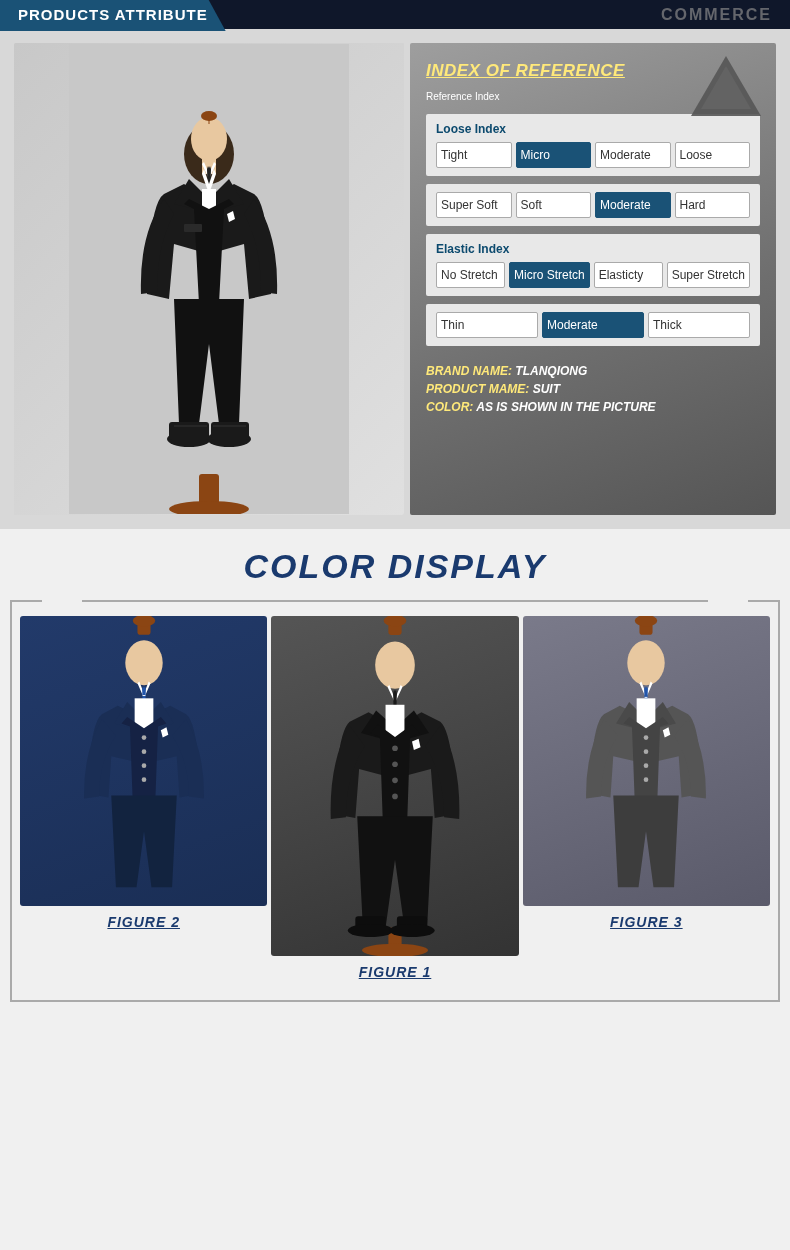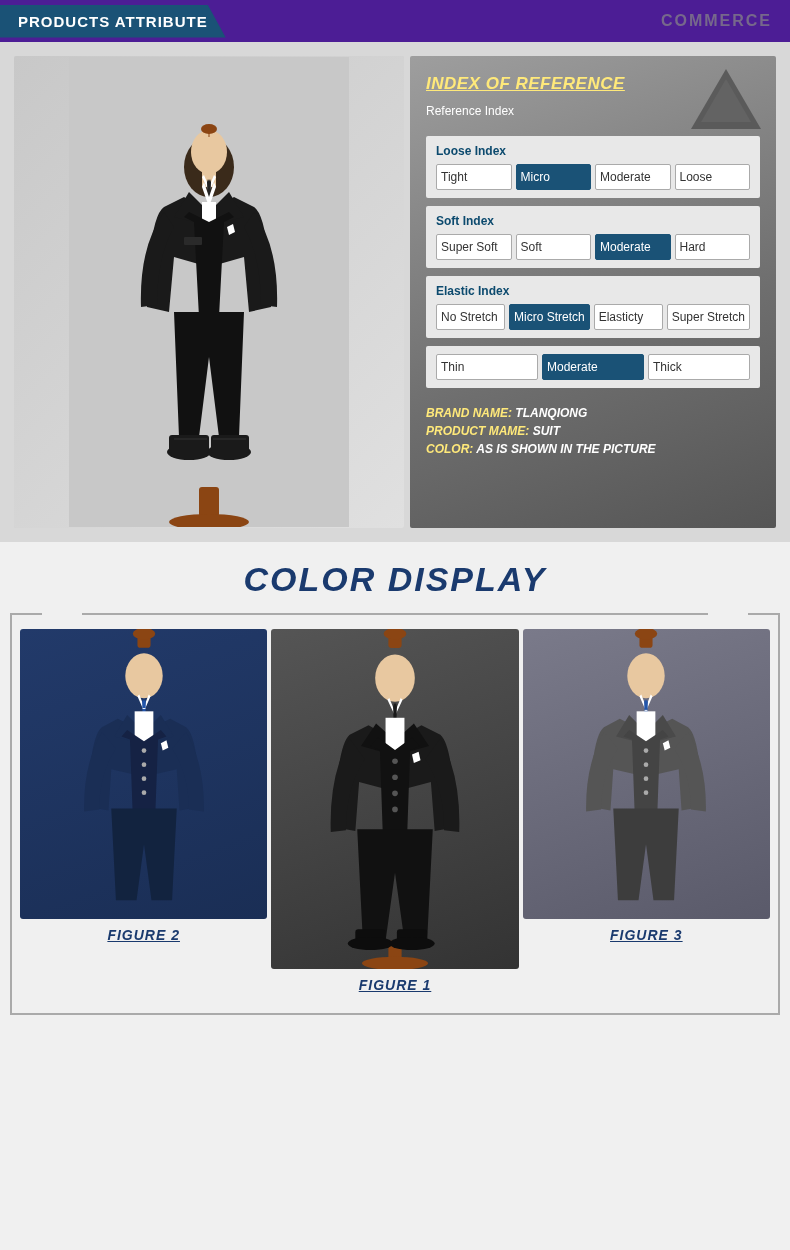--- a/index.html
+++ b/index.html
@@ -6,26 +6,26 @@
     body {
       width: 790px;
       min-height: 1250px;
       background: #f0f0f0;
       font-family: Arial, sans-serif;
       overflow-x: hidden;
     }
 
     
     .header-bar {
-      background: #4c1d95;
+      background: #0f172a;
       display: flex;
       align-items: center;
       justify-content: space-between;
       padding: 0;
-      height: 42px;
+      height: 29px;
       position: relative;
     }
     .header-title-wrap {
       background: #1a5276;
       padding: 8px 18px;
       clip-path: polygon(0 0, 92% 0, 100% 100%, 0 100%);
       display: flex;
       align-items: center;
     }
     .header-title {
@@ -93,22 +93,22 @@
       font-size: 17px;
       font-weight: bold;
       font-style: italic;
       text-decoration: underline;
       margin-bottom: 10px;
       letter-spacing: 0.5px;
     }
 
     .reference-index-label {
       color: #fff;
-      font-size: 12px;
-      margin-bottom: 18px;
+      font-size: 10px;
+      margin-bottom: 12px;
     }
 
     .index-card {
       background: #e8e8e8;
       border-radius: 2px;
       margin-bottom: 8px;
       padding: 8px 10px;
     }
     .index-card-title {
       font-size: 12px;
@@ -322,21 +322,20 @@
       <div class="index-card-title">Loose Index</div>
       <div class="index-buttons">
         <button class="idx-btn">Tight</button>
         <button class="idx-btn active-blue">Micro</button>
         <button class="idx-btn">Moderate</button>
         <button class="idx-btn">Loose</button>
       </div>
     </div>
 
     <div class="index-card">
-      <div class="index-card-title">Soft Index</div>
       <div class="index-buttons">
         <button class="idx-btn">Super Soft</button>
         <button class="idx-btn">Soft</button>
         <button class="idx-btn active-blue">Moderate</button>
         <button class="idx-btn">Hard</button>
       </div>
     </div>
 
     <div class="index-card">
       <div class="index-card-title">Elastic Index</div>

